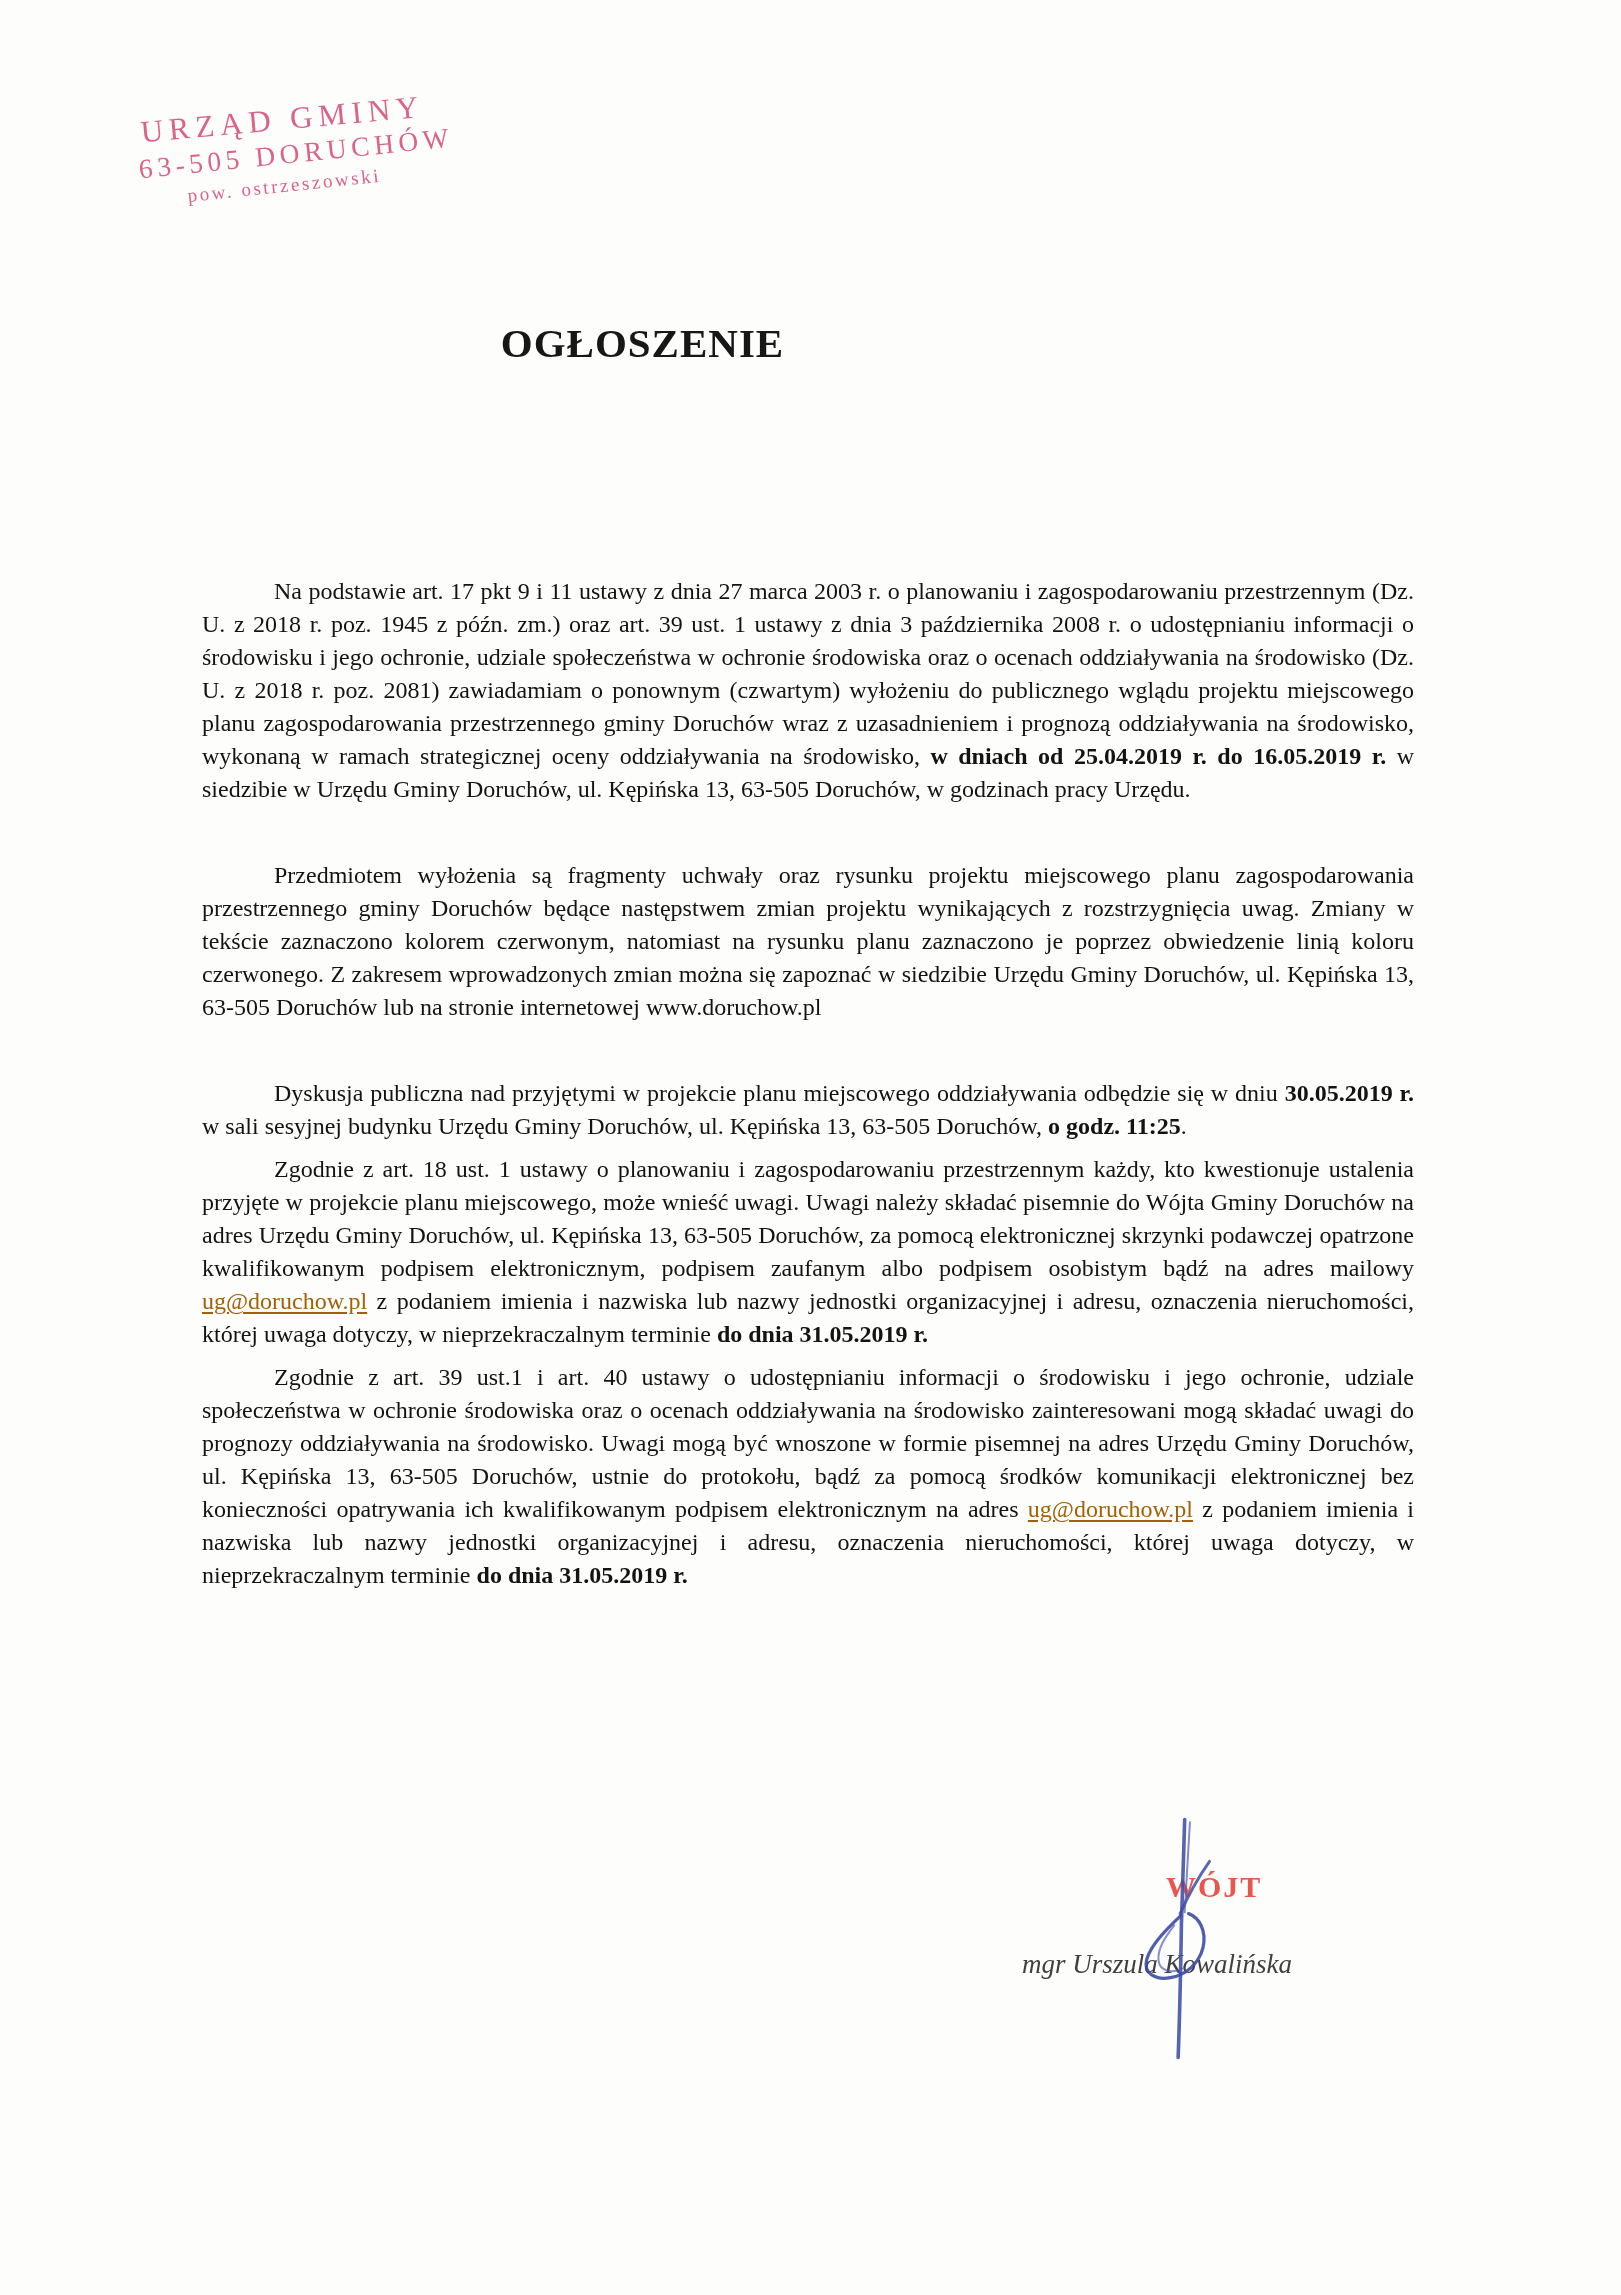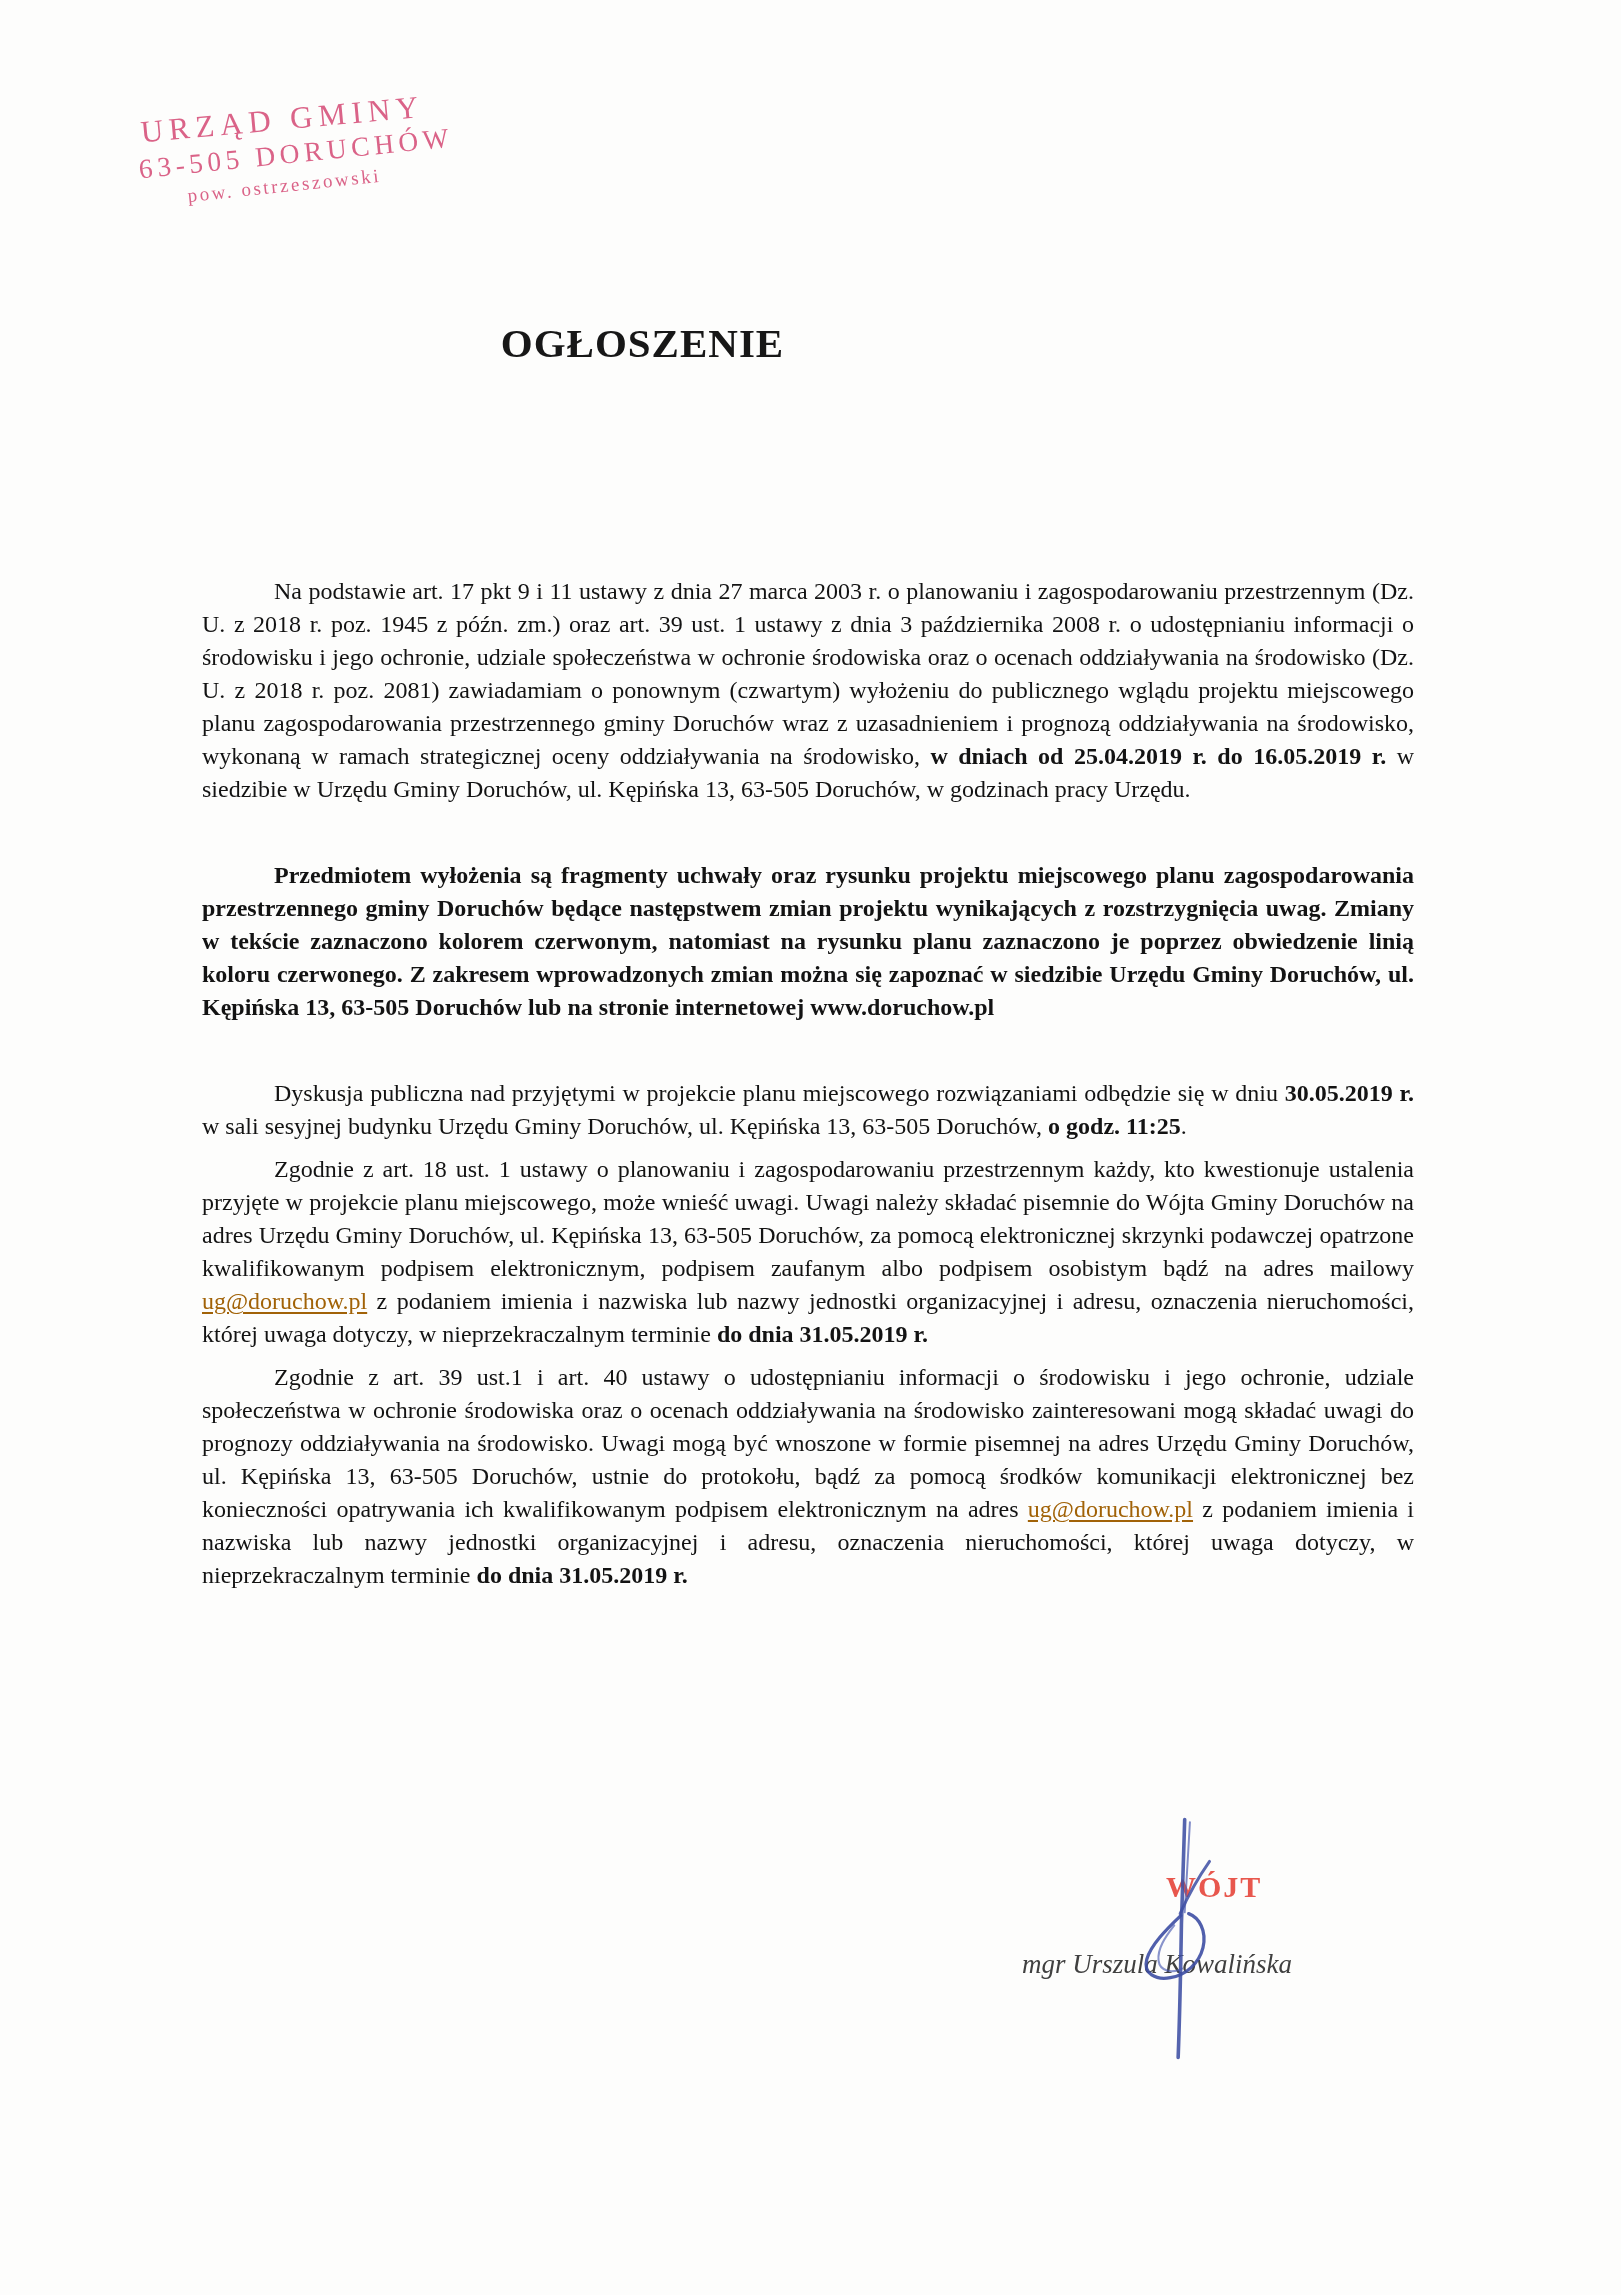--- a/index.html
+++ b/index.html
@@ -92,21 +92,21 @@
     line-height: 33px;
     text-align: justify;
     text-justify: inter-word;
   }
 
   .para {
     margin: 10px;
     text-indent: 72px;
     text-align: justify;
   }
-  .para.bold-all { font-weight: bold; }
+  .para.bold-all { font-weight: normal; }
   .gap { height: 33px; }
 
   .b { font-weight: bold; }
   .mail {
     text-underline-offset: 3.3px;
     color: #a16207;
   }
 
   
   .sign-area {
@@ -163,21 +163,21 @@
   <div class="body-block">
 
     <p class="para"><span>Na podstawie art. 17 pkt 9 i 11 ustawy z dnia 27 marca 2003 r. o planowaniu i zagospodarowaniu przestrzennym (Dz. U. z 2018 r. poz. 1945 z późn. zm.) oraz art. 39 ust. 1 ustawy z dnia 3 października 2008 r. o udostępnianiu informacji o środowisku i jego ochronie, udziale społeczeństwa w ochronie środowiska oraz o ocenach oddziaływania na środowisko (Dz. U. z 2018 r. poz. 2081) zawiadamiam o ponownym (czwartym) wyłożeniu do publicznego wglądu projektu miejscowego planu zagospodarowania przestrzennego gminy Doruchów wraz z uzasadnieniem i prognozą oddziaływania na środowisko, wykonaną w ramach strategicznej oceny oddziaływania na środowisko, </span><span class="b">w dniach od 25.04.2019 r. do 16.05.2019 r.</span><span> w siedzibie w Urzędu Gminy Doruchów, ul. Kępińska 13, 63-505 Doruchów, w godzinach pracy Urzędu.</span></p>
 
     <div class="gap"></div>
 
     <p class="para bold-all">Przedmiotem wyłożenia są fragmenty uchwały oraz rysunku projektu miejscowego planu zagospodarowania przestrzennego gminy Doruchów będące następstwem zmian projektu wynikających z rozstrzygnięcia uwag. Zmiany w tekście zaznaczono kolorem czerwonym, natomiast na rysunku planu zaznaczono je poprzez obwiedzenie linią koloru czerwonego. Z zakresem wprowadzonych zmian można się zapoznać w siedzibie Urzędu Gminy Doruchów, ul. Kępińska 13, 63-505 Doruchów lub na stronie internetowej www.doruchow.pl</p>
 
     <div class="gap"></div>
 
-    <p class="para"><span>Dyskusja publiczna nad przyjętymi w projekcie planu miejscowego rozwiązaniami odbędzie się w dniu </span><span class="b">30.05.2019 r.</span><span> w sali sesyjnej budynku Urzędu Gminy Doruchów, ul. Kępińska 13, 63-505 Doruchów, </span><span class="b">o godz. 11:25</span><span>.</span></p>
+    <p class="para"><span>Dyskusja publiczna nad przyjętymi w projekcie planu miejscowego oddziaływania odbędzie się w dniu </span><span class="b">30.05.2019 r.</span><span> w sali sesyjnej budynku Urzędu Gminy Doruchów, ul. Kępińska 13, 63-505 Doruchów, </span><span class="b">o godz. 11:25</span><span>.</span></p>
 
     <p class="para"><span>Zgodnie z art. 18 ust. 1 ustawy o planowaniu i zagospodarowaniu przestrzennym każdy, kto kwestionuje ustalenia przyjęte w projekcie planu miejscowego, może wnieść uwagi. Uwagi należy składać pisemnie do Wójta Gminy Doruchów na adres Urzędu Gminy Doruchów, ul. Kępińska 13, 63-505 Doruchów, za pomocą elektronicznej skrzynki podawczej opatrzone kwalifikowanym podpisem elektronicznym, podpisem zaufanym albo podpisem osobistym bądź na adres mailowy </span><a class="mail" href="#">ug@doruchow.pl</a><span>  z podaniem imienia i nazwiska lub nazwy jednostki organizacyjnej i adresu, oznaczenia nieruchomości, której uwaga dotyczy, w nieprzekraczalnym terminie </span><span class="b">do dnia 31.05.2019 r.</span></p>
 
     <p class="para"><span>Zgodnie z art. 39 ust.1 i art. 40 ustawy o udostępnianiu informacji o środowisku i jego ochronie, udziale społeczeństwa w ochronie środowiska oraz o ocenach oddziaływania na środowisko zainteresowani mogą składać uwagi do prognozy oddziaływania na środowisko. Uwagi mogą być wnoszone w formie pisemnej na adres Urzędu Gminy Doruchów, ul. Kępińska 13, 63-505 Doruchów, ustnie do protokołu, bądź za pomocą środków komunikacji elektronicznej bez konieczności opatrywania ich kwalifikowanym podpisem elektronicznym na adres </span><a class="mail" href="#">ug@doruchow.pl</a><span>  z podaniem imienia i nazwiska lub nazwy jednostki organizacyjnej i adresu, oznaczenia nieruchomości, której uwaga dotyczy, w nieprzekraczalnym terminie </span><span class="b">do dnia 31.05.2019 r.</span></p>
 
   </div>
 
   <div class="sign-area">
     <div class="sign-title">WÓJT</div>
     <div class="sign-name">mgr Urszula Kowalińska</div>

